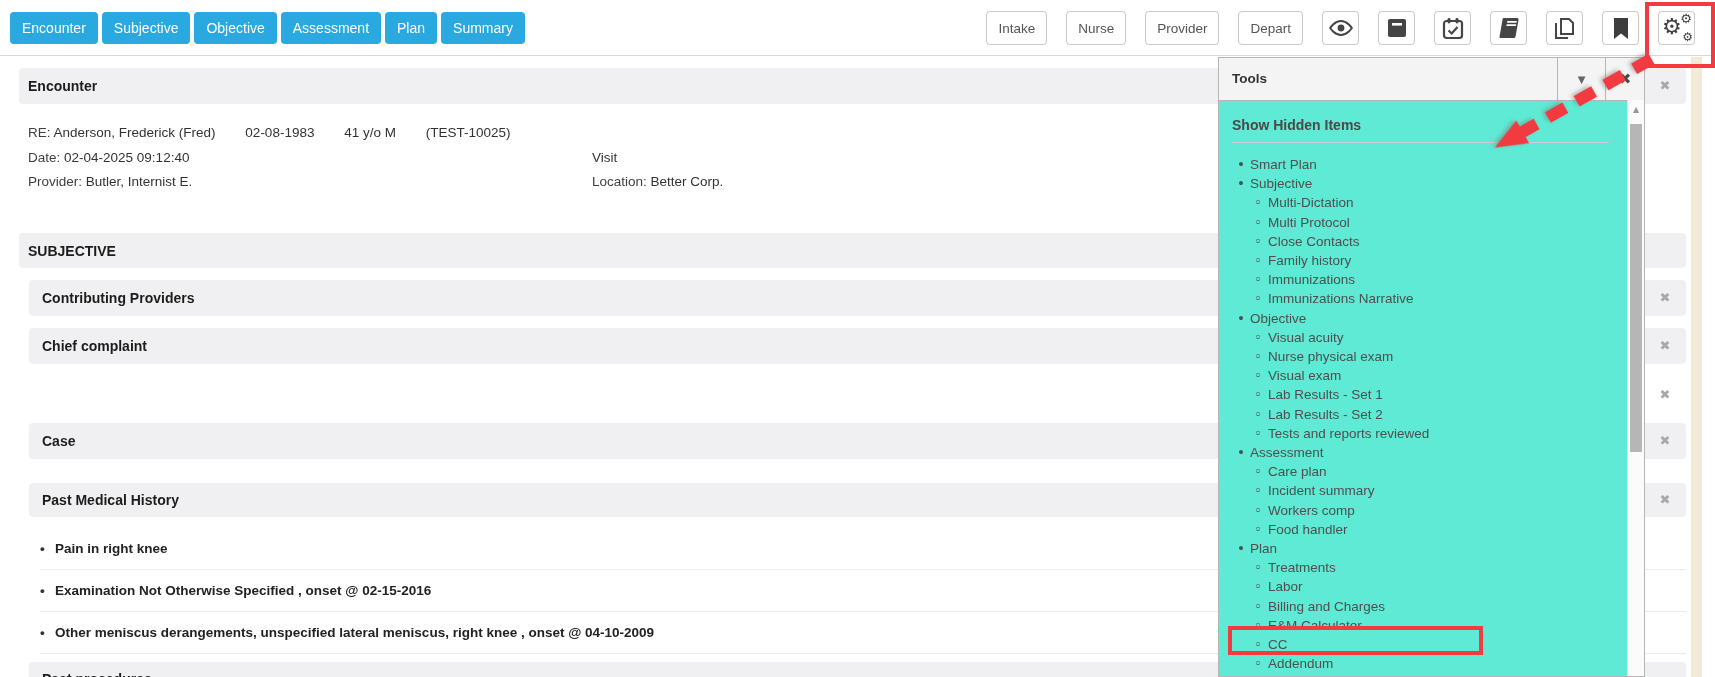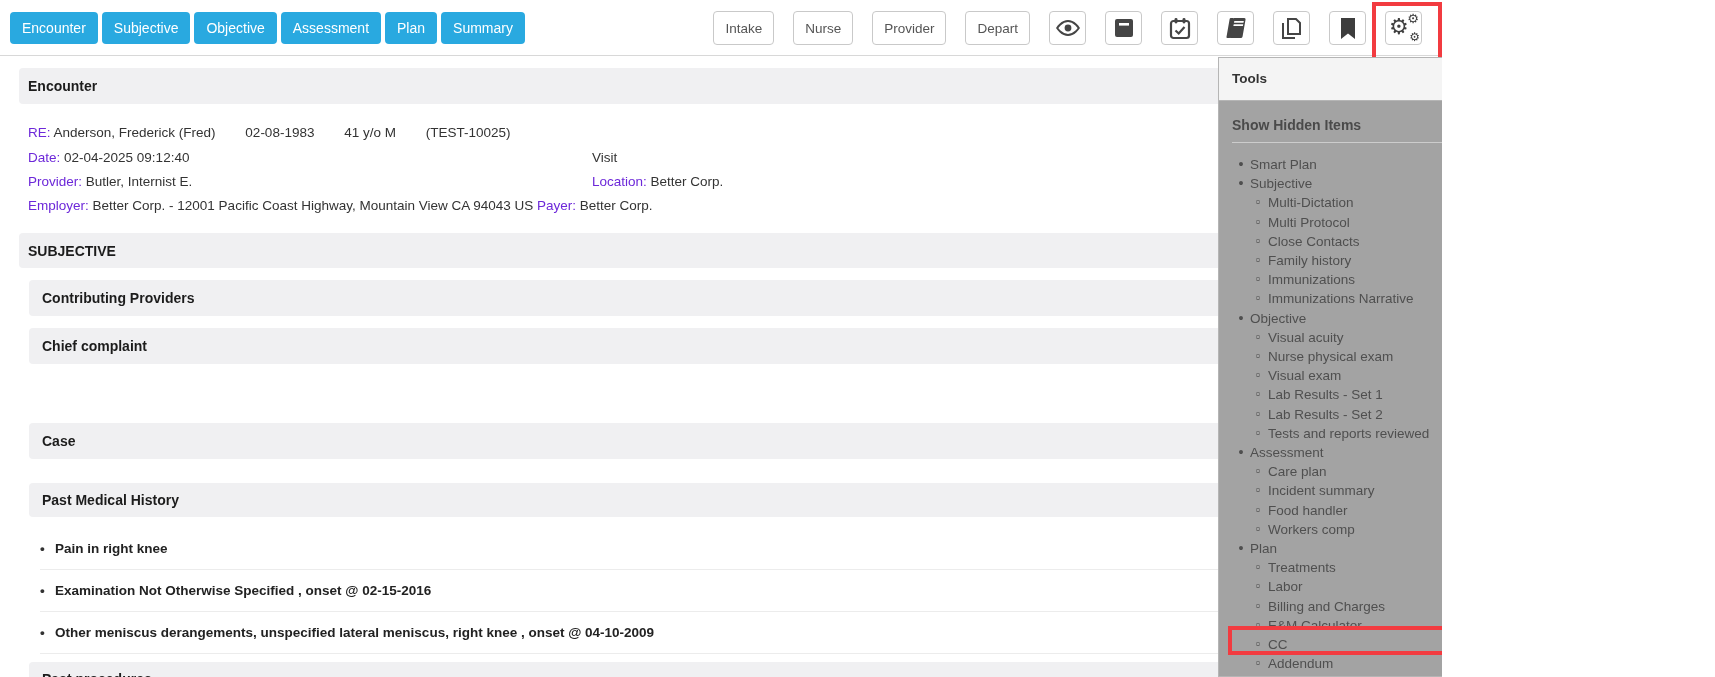--- a/index.html
+++ b/index.html
@@ -1,16 +1,16 @@
 <!DOCTYPE html>
 <html><head>
 <meta charset="utf-8">
 <style>
   html,body{margin:0;padding:0;background:#fff;}
-  #app{position:relative;width:1442px;height:677px;overflow:hidden;background:#fff;
+  #app{position:relative;width:1715px;height:677px;overflow:hidden;background:#fff;
        font-family:"Liberation Sans","DejaVu Sans",sans-serif;color:#333;}
 
   
   .toolbar{position:absolute;left:0;top:0;width:100%;height:56px;background:#fff;
            border-bottom:1px solid #d8d8d8;box-sizing:border-box;z-index:6;}
   .nav-group{position:absolute;left:10px;top:12px;display:flex;gap:4px;}
   .btn-blue{background:#29a9e0;color:#fff;border:none;border-radius:4px;height:32px;
             padding:0 12px;font-size:14px;font-family:inherit;cursor:pointer;}
   .right-group{position:absolute;right:20px;top:11px;display:flex;gap:19px;align-items:center;}
   .btn-stage{background:#fff;color:#555;border:1px solid #c9c9c9;border-radius:4px;height:34px;
@@ -38,35 +38,35 @@
   #bar-case{top:423px;height:36px;}
   #bar-pmh{top:483px;height:34px;}
   #bar-pastproc{top:662px;height:34px;}
   .sec-close{position:absolute;left:1650px;width:30px;height:24px;text-align:center;line-height:24px;
              font-size:13px;font-weight:bold;color:#a8a8a8;z-index:2;cursor:pointer;
              font-family:"DejaVu Sans",sans-serif;}
 
   
   .pline{position:absolute;left:28px;right:60px;height:25px;line-height:25px;font-size:13.5px;}
   #pl1{top:120px;} #pl2{top:145px;} #pl3{top:169px;} #pl4{top:193px;}
-  .plabel{color:#6d28d9;}
+  .plabel{color:#404040;}
   .pval{color:#333;}
   .gap{margin-right:26px;}
   .col2{position:absolute;left:564px;top:0;}
 
   
   .pmh{position:absolute;left:40px;top:528px;width:1646px;list-style:none;margin:0;padding:0;z-index:1;font-weight:bold;}
   .pmh li{height:41px;line-height:41px;border-bottom:1px solid #ececec;font-size:13.5px;color:#222;}
   .pmh .mk{display:inline-block;width:15px;color:#333;}
 
   
   .beige{position:absolute;left:1691px;top:57px;width:11px;height:620px;background:#f1ead6;z-index:3;}
 
   
-  .panel{position:absolute;left:1218px;top:57px;width:427px;height:620px;background:#a3a3a3;
+  .panel{position:absolute;left:1218px;top:57px;width:427px;height:620px;background:#5eead4;
          border:1px solid #b5b5b5;box-sizing:border-box;z-index:10;}
   .panel-header{height:42px;background:#f4f4f4;border-bottom:1px solid #b5b5b5;display:flex;align-items:stretch;}
   .panel-title{flex:1;line-height:42px;padding-left:13px;font-weight:bold;font-size:13.5px;color:#333;}
   .panel-caret{width:47px;border-left:1px solid #b5b5b5;display:flex;align-items:center;justify-content:center;
                color:#666;font-size:10px;cursor:pointer;font-family:"DejaVu Sans",sans-serif;}
   .panel-close{width:38px;border-left:1px solid #b5b5b5;display:flex;align-items:center;justify-content:center;
                color:#4a4a4a;font-size:15px;font-weight:bold;cursor:pointer;font-family:"DejaVu Sans",sans-serif;}
   .panel-body{position:absolute;top:42px;left:0;right:17px;bottom:0;overflow:hidden;
               padding-left:13px;box-sizing:border-box;}
   .shi-heading{margin-top:17px;font-size:14px;font-weight:bold;color:#4a4a4a;}
@@ -211,26 +211,20 @@
     <span class="pval">02-04-2025 09:12:40</span>
     <span class="col2 pval">Visit</span>
   </div>
   <div class="pline" id="pl3">
     <span class="plabel">Provider:</span>
     <span class="pval">Butler, Internist E.</span>
     <span class="col2">
       <span class="plabel">Location:</span>
       <span class="pval">Better Corp.</span>
     </span>
-  </div>
-  <div class="pline" id="pl4">
-    <span class="plabel">Employer:</span>
-    <span class="pval">Better Corp. - 12001 Pacific Coast Highway, Mountain View CA 94043 US</span>
-    <span class="plabel">Payer:</span>
-    <span class="pval">Better Corp.</span>
   </div>
 
   <ul class="pmh">
     <li>
       <span class="mk">•</span><span>Pain in right knee</span>
     </li>
     <li>
       <span class="mk">•</span><span>Examination Not Otherwise Specified , onset @ 02-15-2016</span>
     </li>
     <li>
@@ -261,22 +255,22 @@
         <li class="t"><span class="mk">•</span><span>Objective</span></li>
         <li class="s"><span class="mk">◦</span><span>Visual acuity</span></li>
         <li class="s"><span class="mk">◦</span><span>Nurse physical exam</span></li>
         <li class="s"><span class="mk">◦</span><span>Visual exam</span></li>
         <li class="s"><span class="mk">◦</span><span>Lab Results - Set 1</span></li>
         <li class="s"><span class="mk">◦</span><span>Lab Results - Set 2</span></li>
         <li class="s"><span class="mk">◦</span><span>Tests and reports reviewed</span></li>
         <li class="t"><span class="mk">•</span><span>Assessment</span></li>
         <li class="s"><span class="mk">◦</span><span>Care plan</span></li>
         <li class="s"><span class="mk">◦</span><span>Incident summary</span></li>
+        <li class="s"><span class="mk">◦</span><span>Workers comp</span></li>
         <li class="s"><span class="mk">◦</span><span>Food handler</span></li>
-        <li class="s"><span class="mk">◦</span><span>Workers comp</span></li>
         <li class="t"><span class="mk">•</span><span>Plan</span></li>
         <li class="s"><span class="mk">◦</span><span>Treatments</span></li>
         <li class="s"><span class="mk">◦</span><span>Labor</span></li>
         <li class="s"><span class="mk">◦</span><span>Billing and Charges</span></li>
         <li class="s"><span class="mk">◦</span><span>E&amp;M Calculator</span></li>
         <li class="s"><span class="mk">◦</span><span>CC</span></li>
         <li class="s"><span class="mk">◦</span><span>Addendum</span></li>
         <li class="s"><span class="mk">◦</span><span>Future case appointments</span></li>
       </ul>
     </div>

